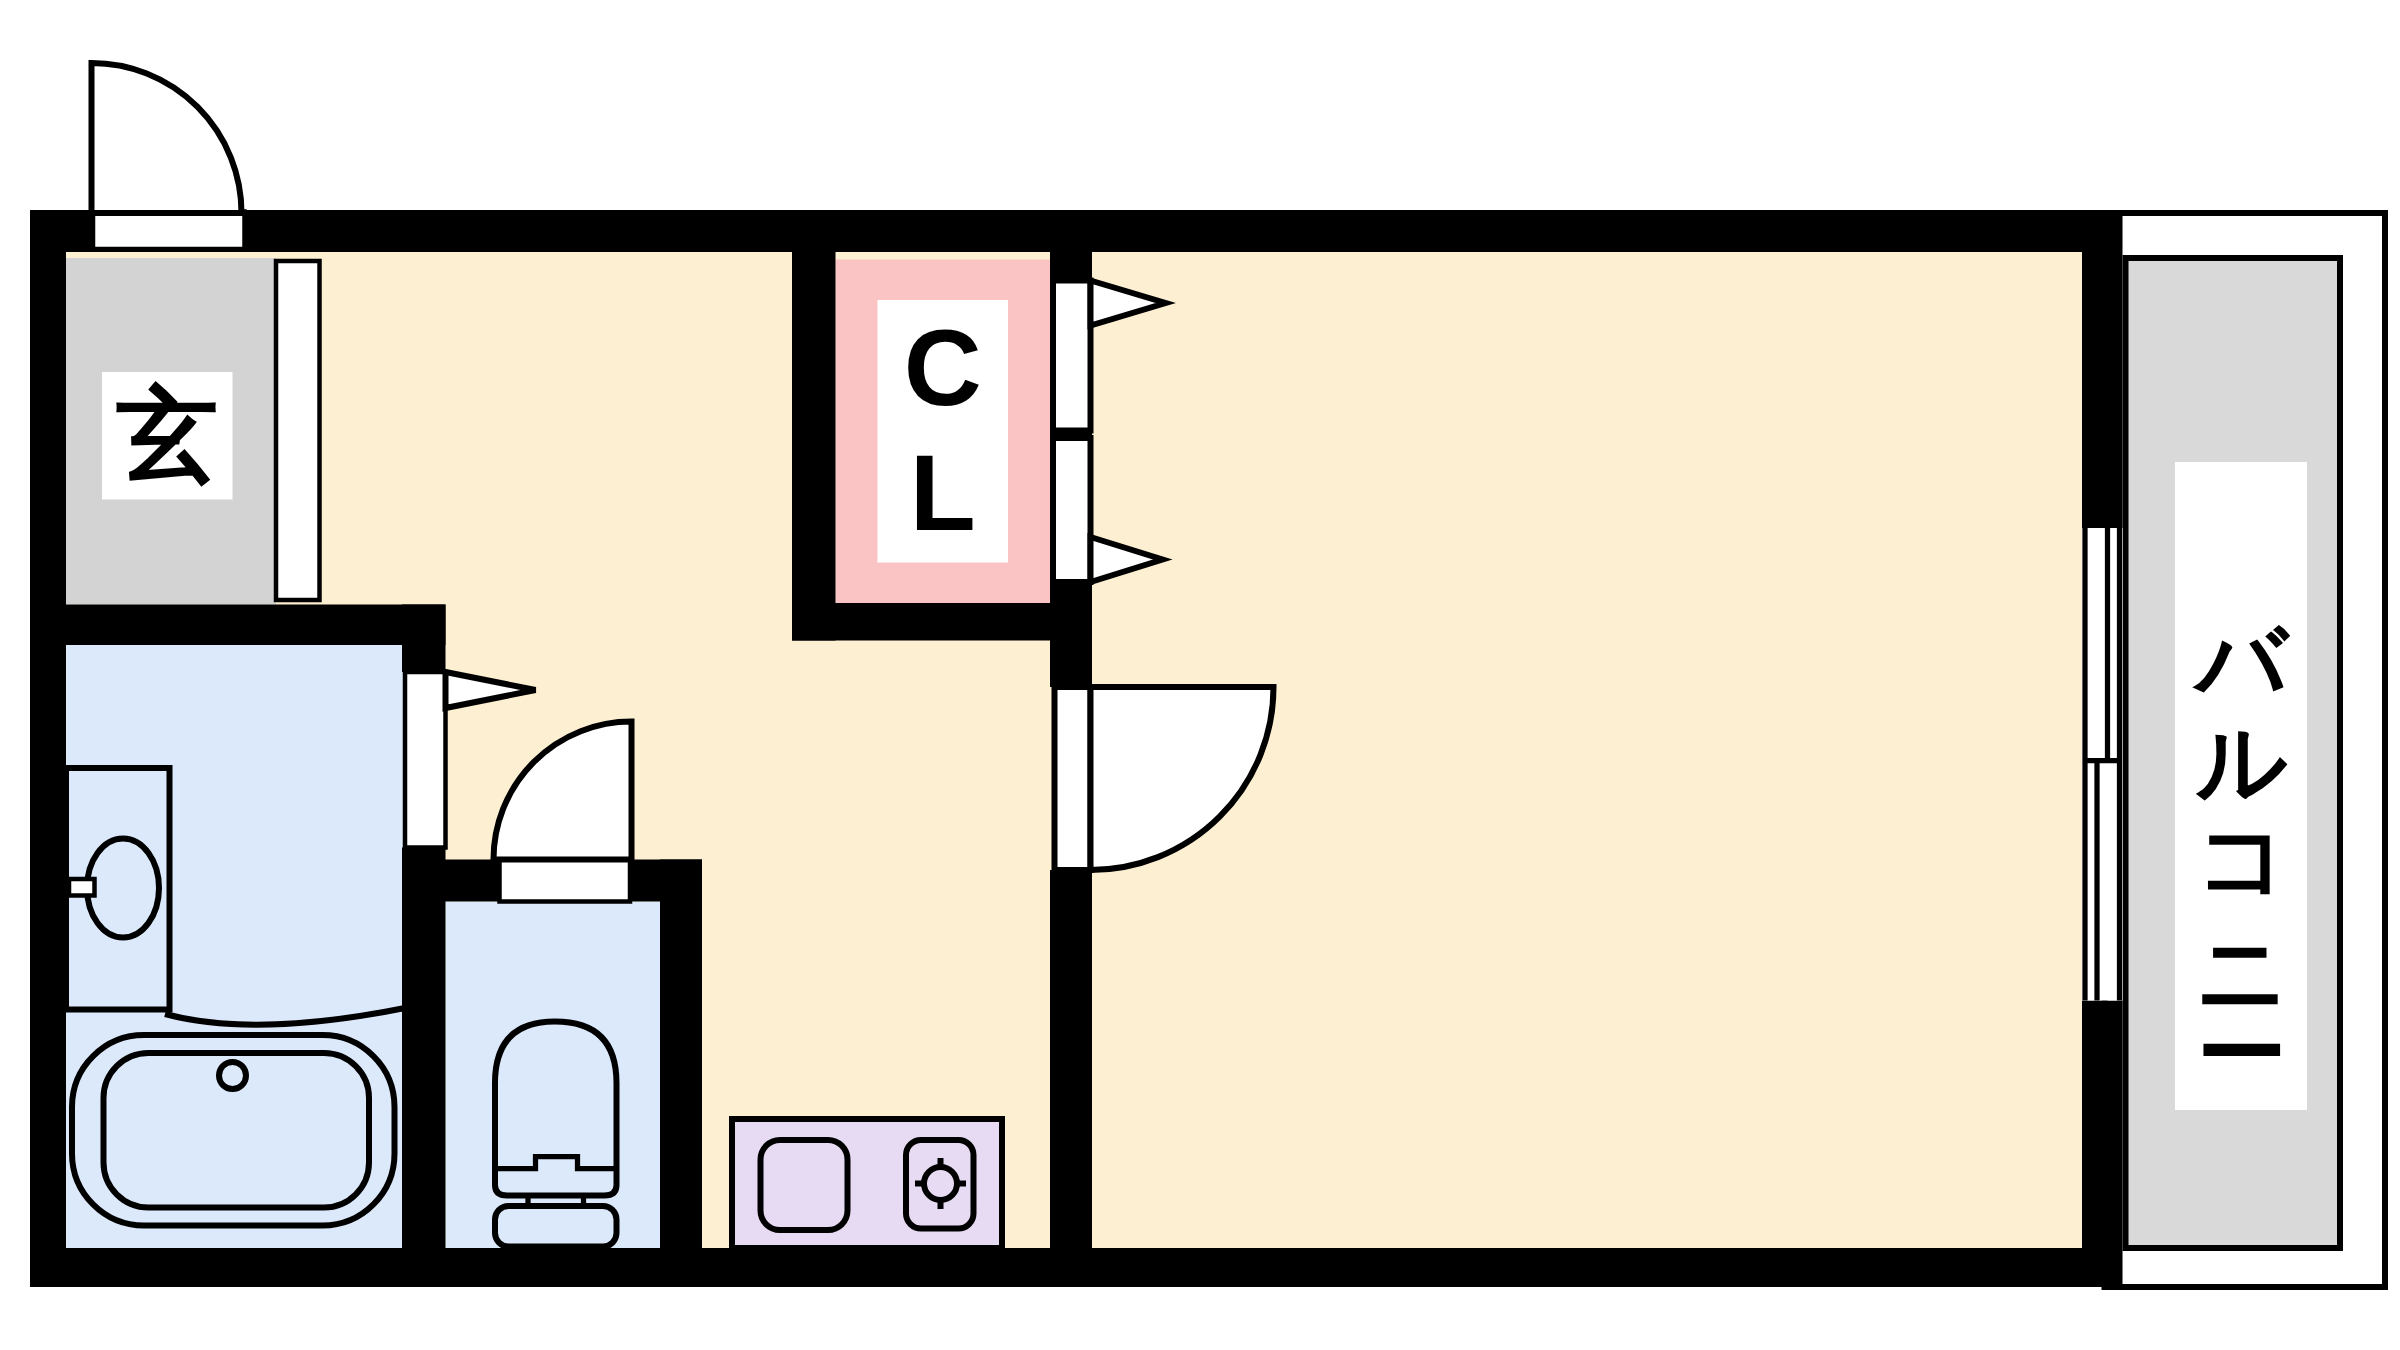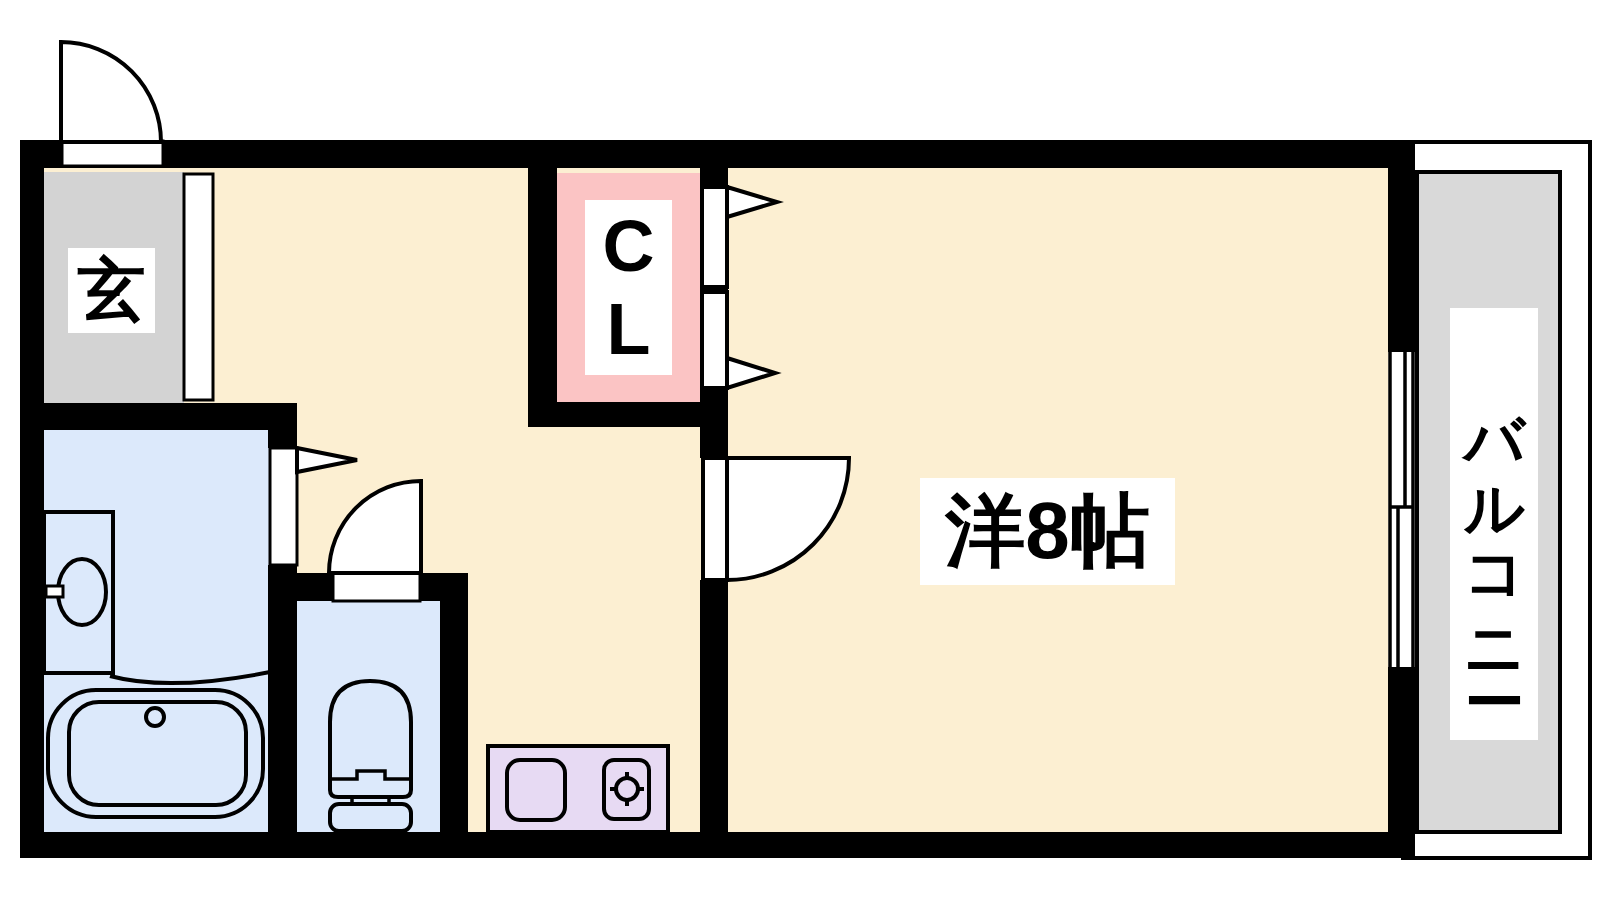--- a/index.html
+++ b/index.html
@@ -103,15 +103,14 @@
       <line x1="610" y1="789" x2="617" y2="789" class="ln"></line>
       <line x1="637" y1="789" x2="644" y2="789" class="ln"></line>
     </g>
   </svg>
 
   <div class="label label-entrance">玄</div>
   <div class="label label-closet">
     <span>C</span>
     <span>L</span>
   </div>
-  <div class="label label-room">洋8帖</div>
   <div class="label label-balcony">バルコニー</div>
 </div>
 
 </body></html>

